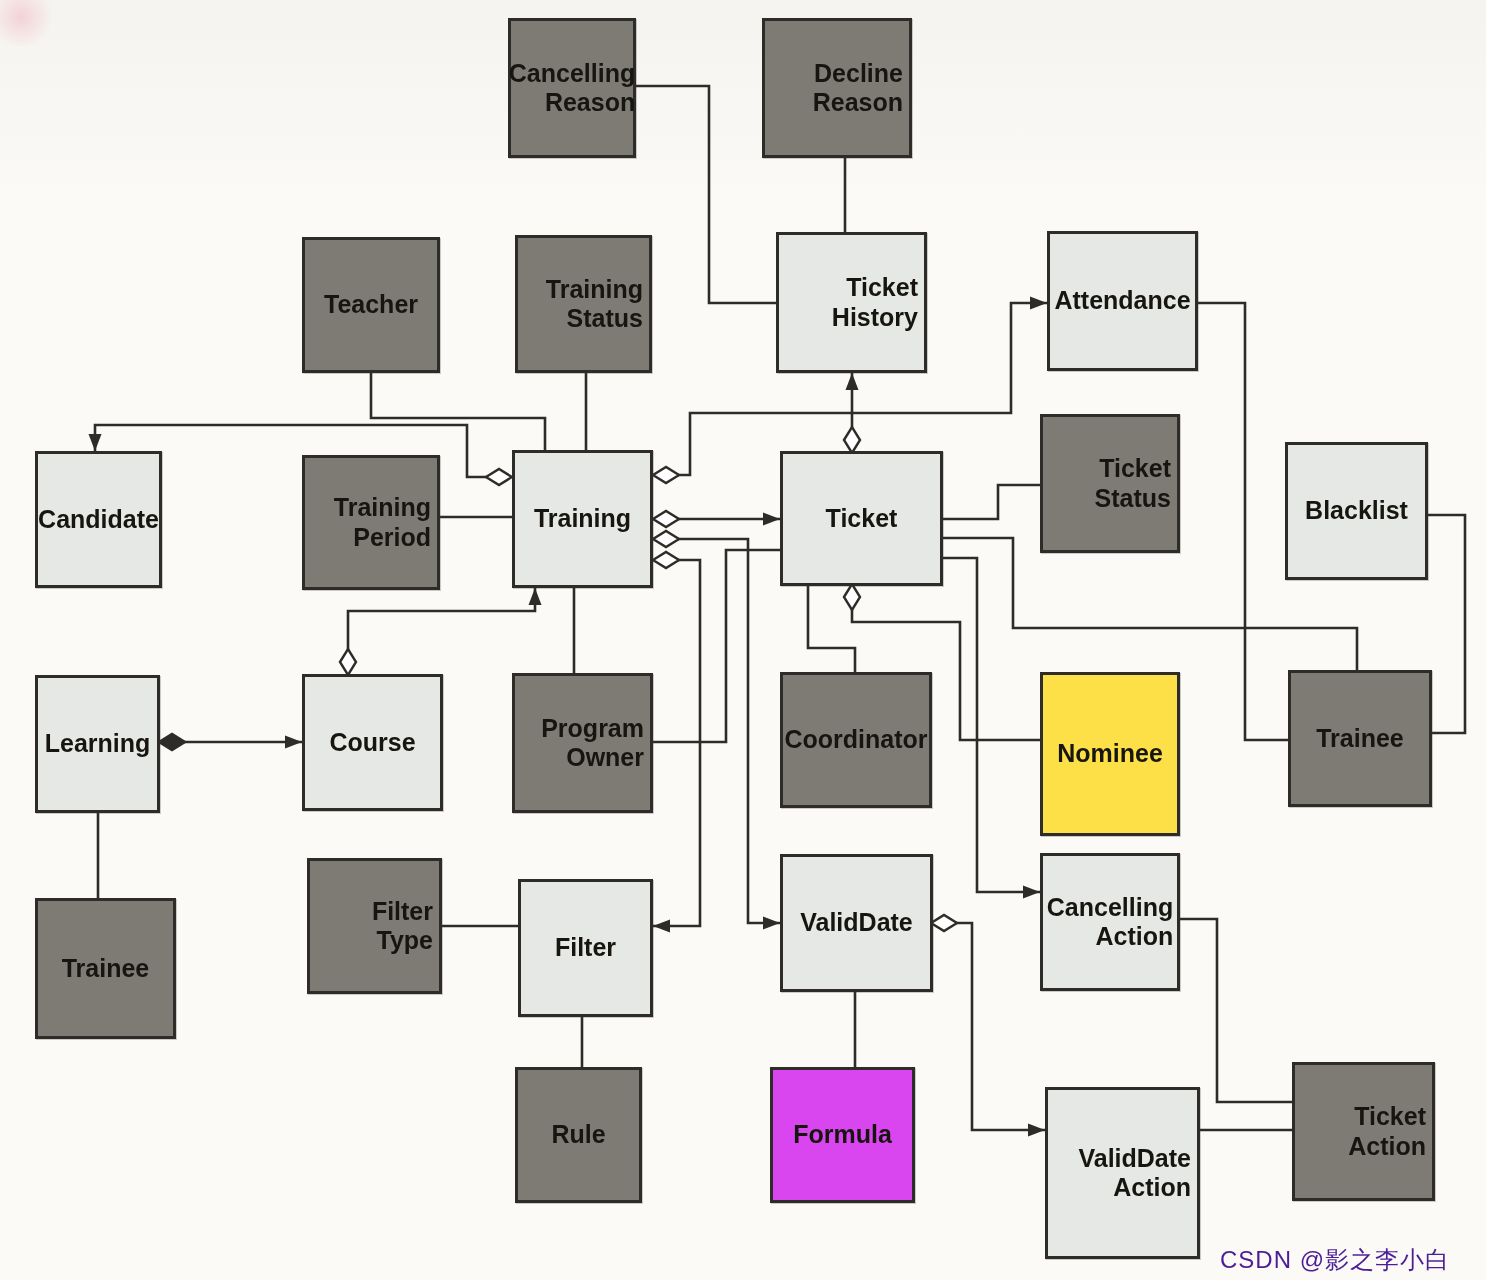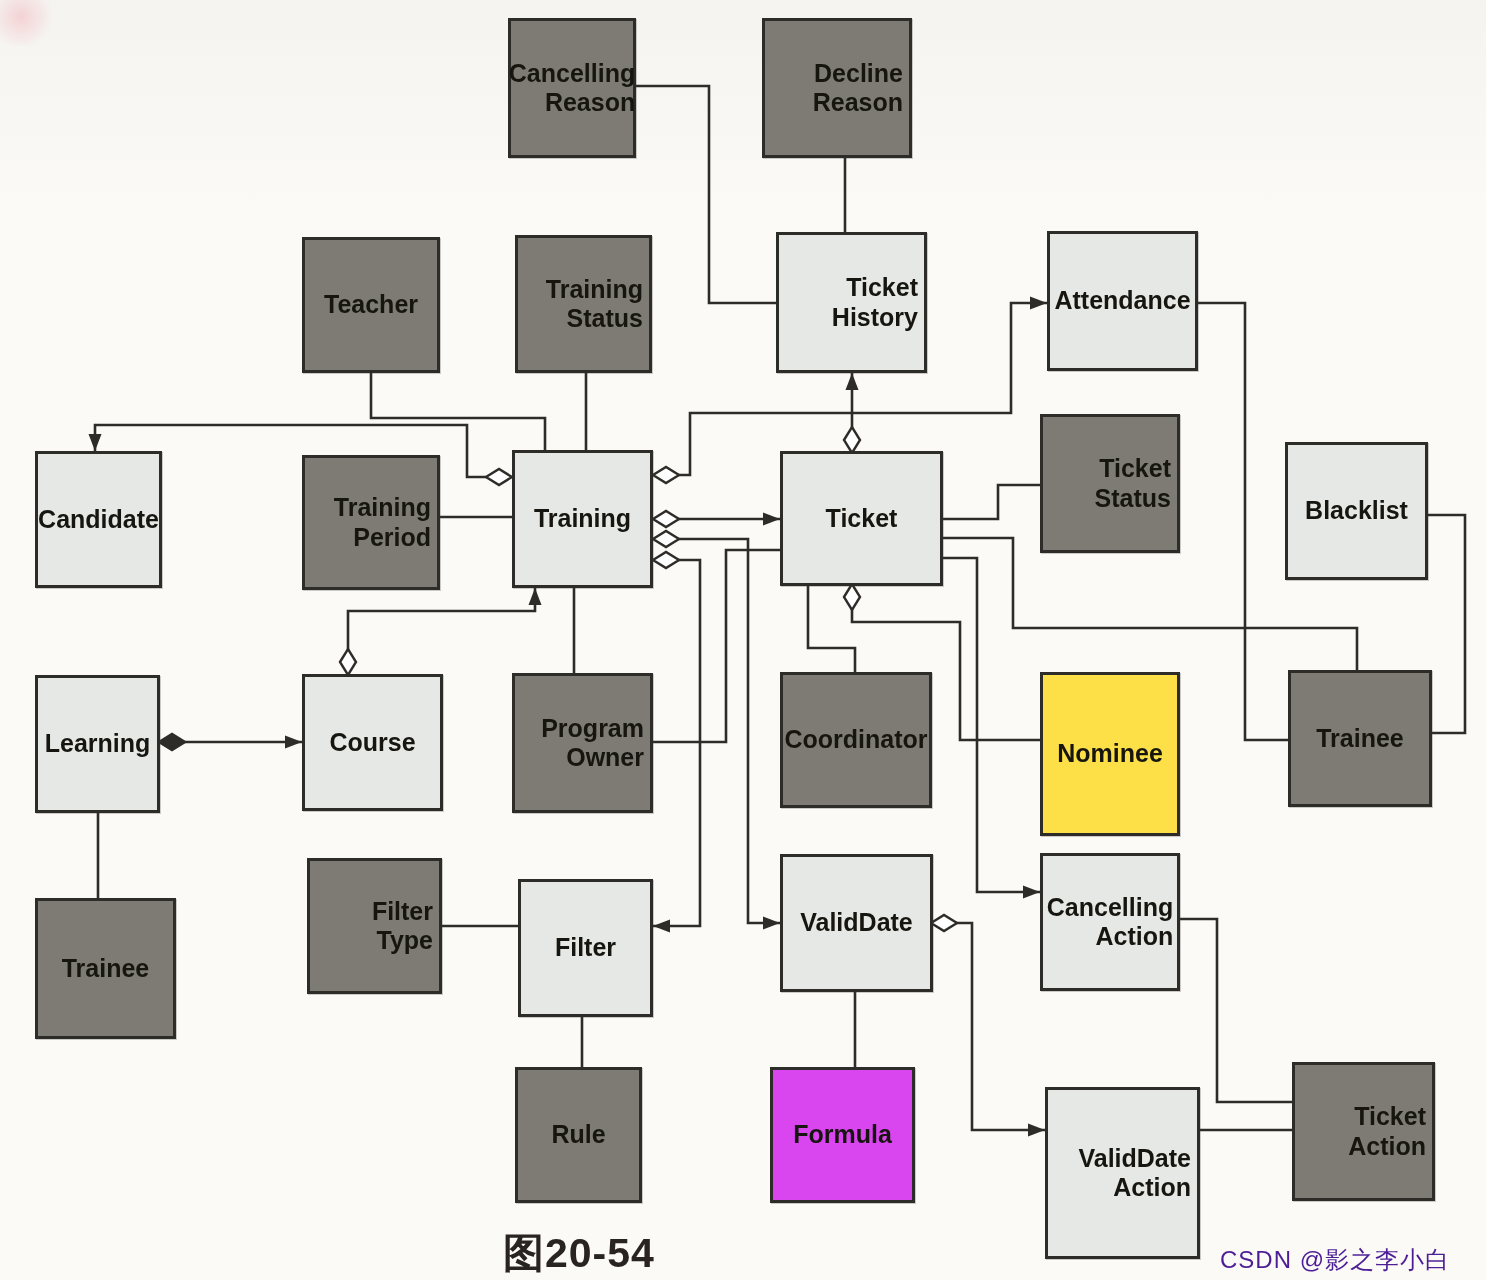--- a/index.html
+++ b/index.html
@@ -183,16 +183,15 @@
         <span>Formula</span>
       </div>
       <div class="entity light" style="left: 1045px; top: 1063px; width: 155px; height: 172px; background: rgb(230, 232, 229); border-color: rgb(46, 44, 41); margin-top: 24px;">
         <span>ValidDate Action</span>
       </div>
       <div class="entity dark" style="left: 1292px; top: 1062px; width: 143px; height: 139px; background: rgb(125, 123, 116); border-color: rgb(46, 44, 41);">
         <span>Ticket Action</span>
       </div>
     </div>
   <div class="caption">
-    <span>图20-54</span>
   </div>
   <div class="watermark">CSDN @影之李小白</div>
 </div>
 
 </body></html>

